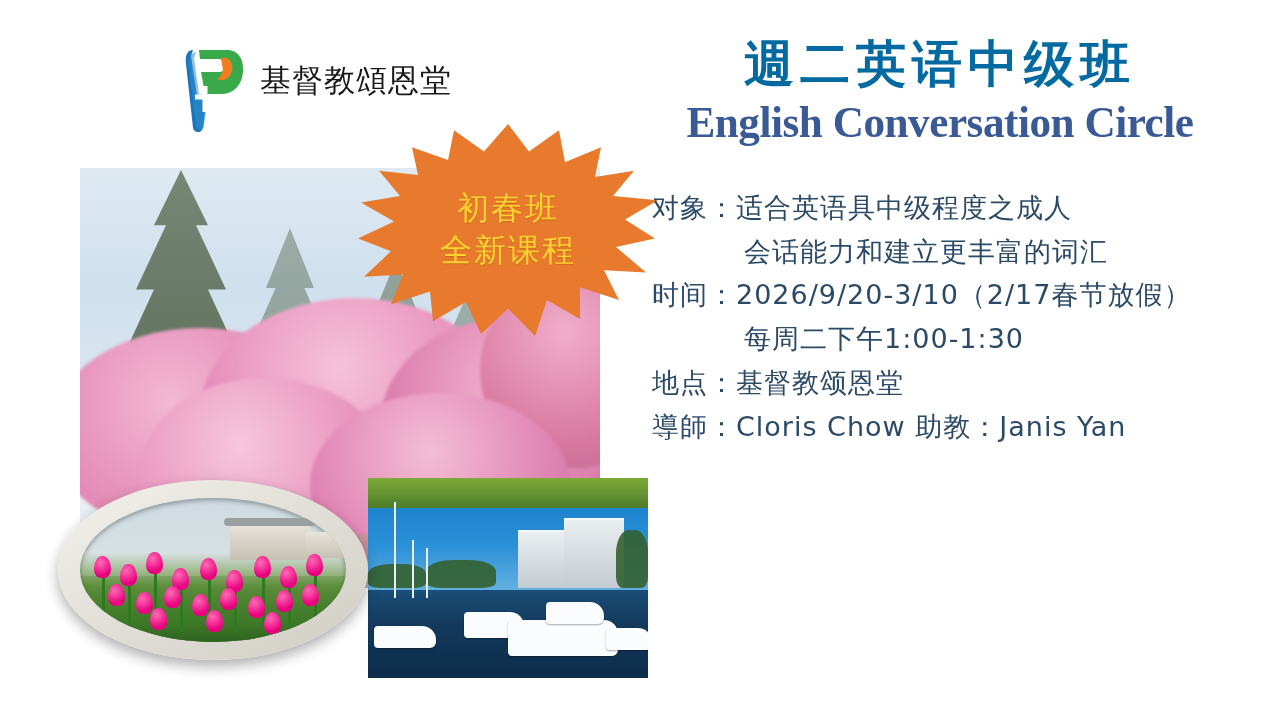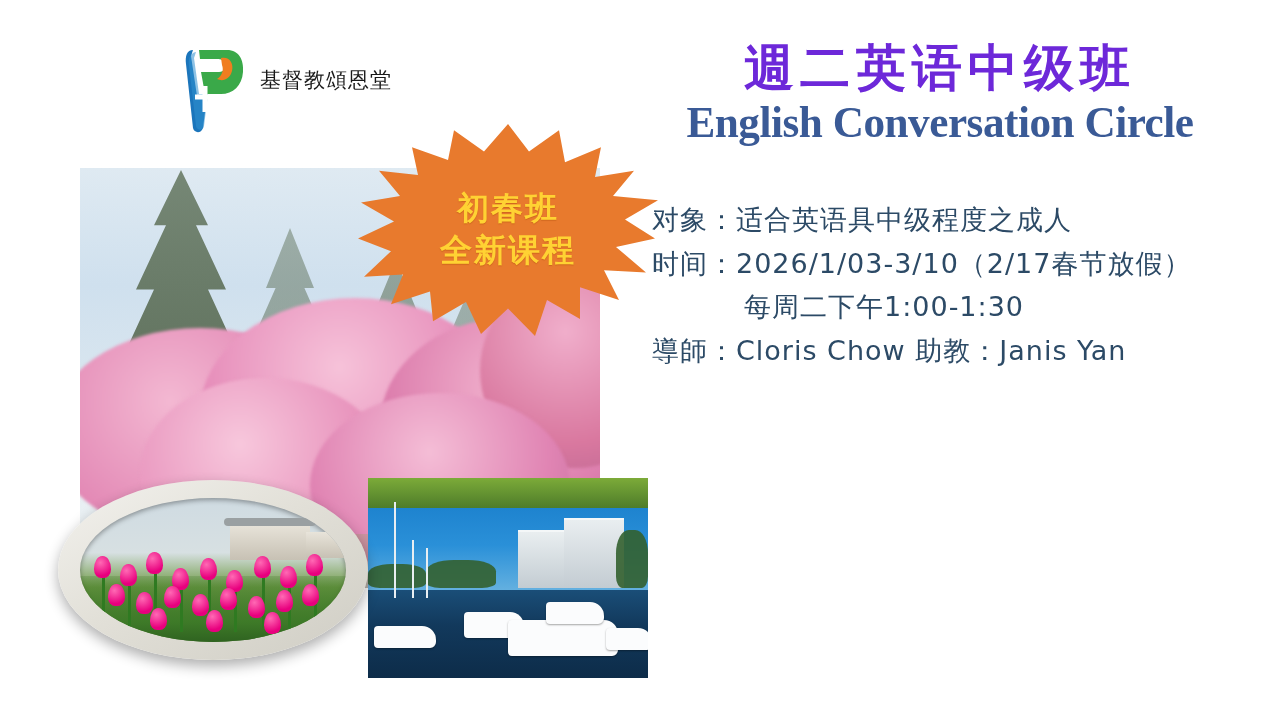--- a/index.html
+++ b/index.html
@@ -35,21 +35,21 @@
     flex: 0 0 auto;
   }
   .logo-text {
     display: flex;
     flex-direction: column;
     justify-content: center;
     line-height: 1.0;
   }
   .logo-cn {
     font-family: "DejaVu Sans", "Liberation Sans", sans-serif;
-    font-size: 21px;
+    font-size: 31px;
     color: #191919;
     letter-spacing: 1px;
     font-weight: 500;
     margin-bottom: 20px;
   }
   .logo-en {
     font-family: "Liberation Sans", sans-serif;
     font-size: 31px;
     color: #1a1a1a;
     letter-spacing: -0.4px;
@@ -230,41 +230,41 @@
     height: 212px;
     display: flex;
     flex-direction: column;
     align-items: center;
     justify-content: center;
     gap: 6px;
     pointer-events: none;
   }
   .burst-line {
     font-family: "DejaVu Sans", "Liberation Sans", sans-serif;
-    font-weight: bold;
+    font-weight: normal;
     font-size: 32px;
     color: #ffd233;
     letter-spacing: 2px;
     line-height: 1.12;
     text-shadow: 0 1px 1px rgba(160,70,0,.35);
   }
 
   
   .headline {
     position: absolute;
     left: 640px;
     top: 40px;
     width: 600px;
     text-align: center;
   }
   .title-cn {
-    font-family: Liberation Sans, sans-serif;
+    font-family: Liberation Mono, monospace;
     font-size: 50px;
     font-weight: bold;
-    color: #6d28d9;
+    color: #0369a1;
     letter-spacing: 6px;
     line-height: 1.12;
     white-space: nowrap;
   }
   .title-en {
     font-family: "Liberation Serif", "DejaVu Serif", serif;
     font-size: 45px;
     font-weight: bold;
     color: #3a5a96;
     letter-spacing: -0.5px;
@@ -278,21 +278,20 @@
     position: absolute;
     left: 652px;
     top: 186px;
     width: 600px;
     color: #2c4a66;
     font-family: "DejaVu Sans", "Liberation Sans", sans-serif;
     font-size: 27px;
     line-height: 1.62;
     letter-spacing: 1px;
     white-space: nowrap;
-    margin-top: 12px;
   }
   .d-line { display: block; }
   .d-line.indent { padding-left: 92px; }
 </style>
 </head>
 <body>
 
 <div id="poster">
 
   <div class="logo-block">
@@ -402,18 +401,20 @@
     <div class="burst-line">全新课程</div>
   </div>
 
   <div class="headline">
     <div class="title-cn">週二英语中级班</div>
     <div class="title-en">English Conversation Circle</div>
   </div>
 
   <div class="details">
     <span class="d-line">对象：适合英语具中级程度之成人</span>
-    <span class="d-line">时间：2026/1/03-3/10（2/17春节放假）</span>
+    <span class="d-line indent">会话能力和建立更丰富的词汇</span>
+    <span class="d-line">时间：2026/9/20-3/10（2/17春节放假）</span>
     <span class="d-line indent">每周二下午1:00-1:30</span>
+    <span class="d-line">地点：基督教颂恩堂</span>
     <span class="d-line">導師：Cloris Chow 助教：Janis Yan</span>
   </div>
 
 </div>
 
 </body></html>

